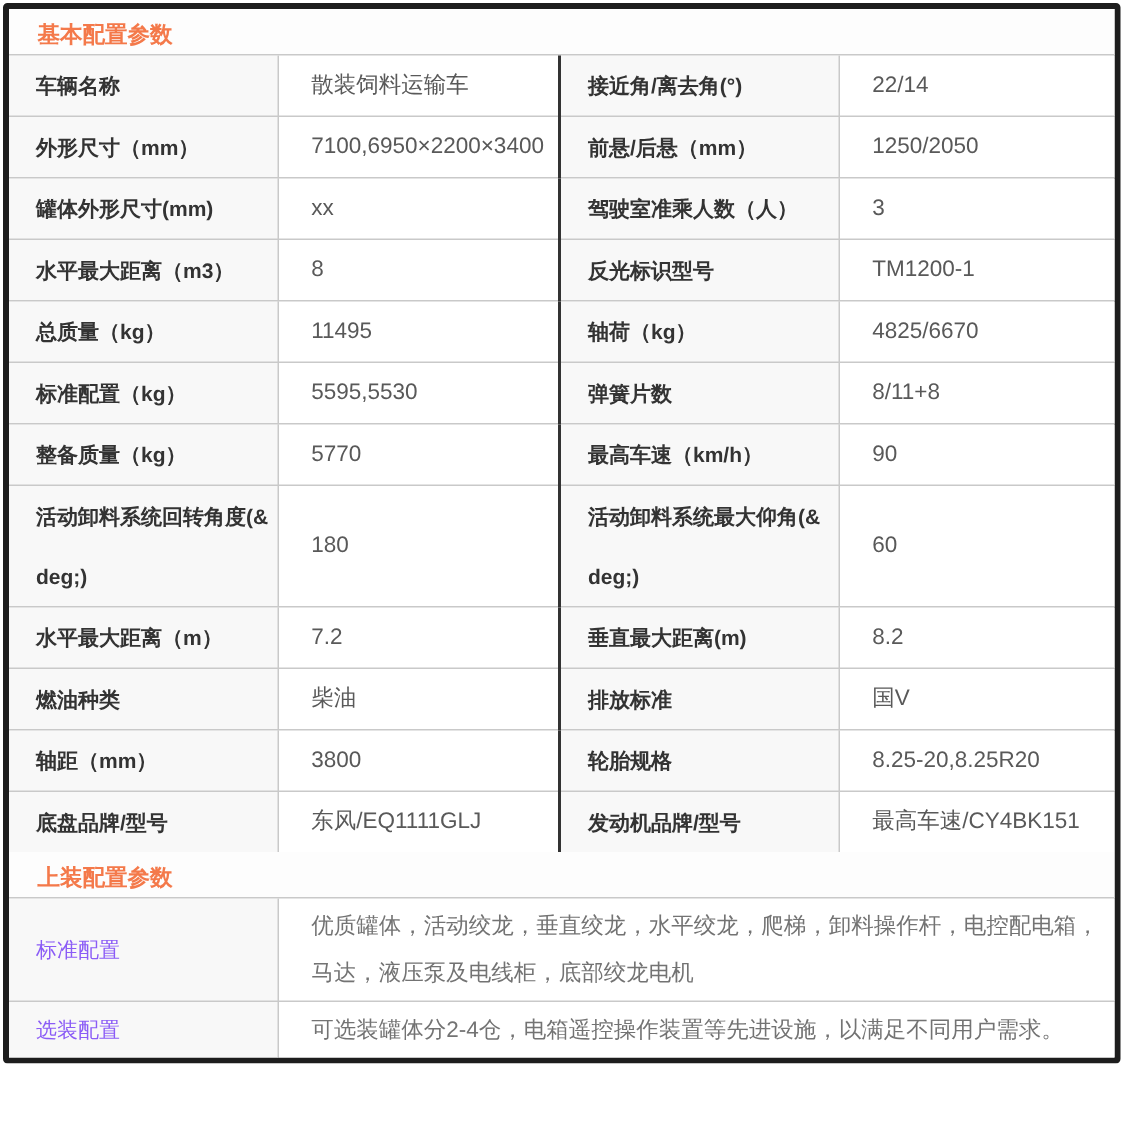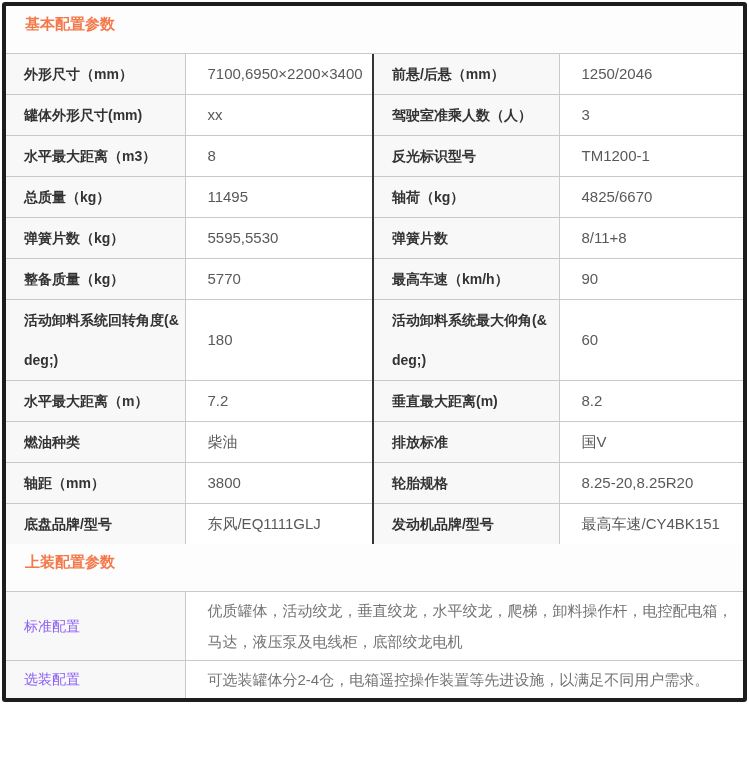--- a/index.html
+++ b/index.html
@@ -9,21 +9,21 @@
     width: 749px;
   }
   .frame {
     width: 745px;
     margin: 2px 0 0 2px;
     border: 4px solid var(--frame-border, #1d1d1d);
     border-radius: 3px;
     background: #ffffff;
   }
   .sec-header {
-    height: 48px;
+    height: 31px;
     line-height: 35px;
     padding-left: 19px;
     font-size: 15px;
     font-weight: 700;
     color: var(--accent-orange, #f4794a);
     background: #fdfdfd;
     border-bottom: 1px solid var(--grid-line, #c9c9c9);
   }
   table.spec {
     width: 100%;
@@ -86,45 +86,51 @@
 
   <table class="spec spec4">
     <colgroup>
         <col class="c1">
         <col class="c2">
         <col class="c3">
         <col class="c4">
       </colgroup>
     <tbody>
       <tr>
+        <td class="lbl">车辆名称</td>
+        <td class="val">散装饲料运输车</td>
+        <td class="lbl mid">接近角/离去角(°)</td>
+        <td class="val">22/14</td>
+      </tr>
+      <tr>
         <td class="lbl">外形尺寸（mm）</td>
         <td class="val">7100,6950×2200×3400</td>
         <td class="lbl mid">前悬/后悬（mm）</td>
-        <td class="val">1250/2046</td>
+        <td class="val">1250/2050</td>
       </tr>
       <tr>
         <td class="lbl">罐体外形尺寸(mm)</td>
         <td class="val">xx</td>
         <td class="lbl mid">驾驶室准乘人数（人）</td>
         <td class="val">3</td>
       </tr>
       <tr>
         <td class="lbl">水平最大距离（m3）</td>
         <td class="val">8</td>
         <td class="lbl mid">反光标识型号</td>
         <td class="val">TM1200-1</td>
       </tr>
       <tr>
         <td class="lbl">总质量（kg）</td>
         <td class="val">11495</td>
         <td class="lbl mid">轴荷（kg）</td>
         <td class="val">4825/6670</td>
       </tr>
       <tr>
-        <td class="lbl">弹簧片数（kg）</td>
+        <td class="lbl">标准配置（kg）</td>
         <td class="val">5595,5530</td>
         <td class="lbl mid">弹簧片数</td>
         <td class="val">8/11+8</td>
       </tr>
       <tr>
         <td class="lbl">整备质量（kg）</td>
         <td class="val">5770</td>
         <td class="lbl mid">最高车速（km/h）</td>
         <td class="val">90</td>
       </tr>

